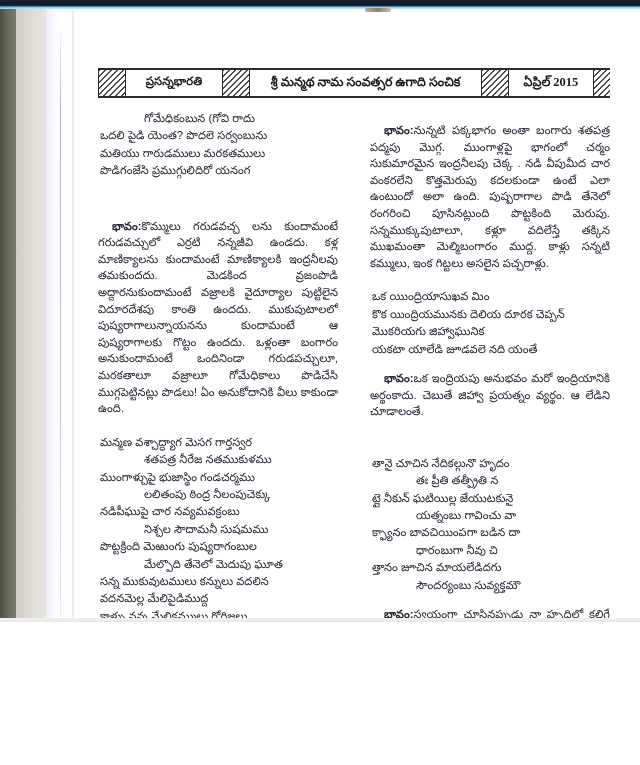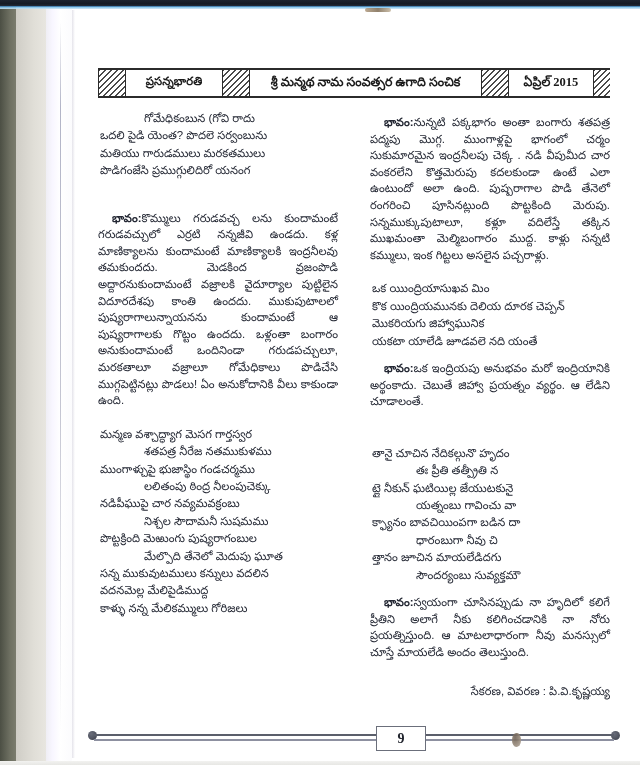--- a/index.html
+++ b/index.html
@@ -4,21 +4,21 @@
 <style>
   html,body{margin:0;padding:0;}
   body{
     width:640px;height:765px;overflow:hidden;
     background:#ffffff;
     font-family:"Liberation Serif","DejaVu Serif",serif;
     position:relative;
   }
 
   
-  #scan{position:absolute;inset:0;width:640px;height:765px;overflow:hidden;}
+  #scan{position:absolute;inset:0;width:640px;height:622px;overflow:hidden;}
 
   .bed-top{position:absolute;left:0;top:0;width:640px;height:7px;
       background:linear-gradient(180deg,#1d2430 0%,#141a24 55%,#2a3342 100%);}
   .bed-top-glow{position:absolute;left:0;top:6px;width:640px;height:3px;
       background:linear-gradient(180deg,#2f6fa8 0%,#7ec3ec 40%,#cfe6f5 100%);opacity:.9;}
 
   .bed-left-dark{position:absolute;left:0;top:0;width:16px;height:765px;
       background:linear-gradient(90deg,#4c4f44 0%,#6d6f61 60%,#7b7c6e 100%);}
   .bed-left-light{position:absolute;left:16px;top:0;width:32px;height:765px;
       background:linear-gradient(90deg,#cfcdc6 0%,#e0ded7 55%,#e9e7e1 100%);}
@@ -59,21 +59,21 @@
   .mast-date{width:84px;font-size:12.5px;font-weight:bold;}
 
   
   .cols{position:absolute;left:26px;top:100px;width:512px;height:600px;}
   .col{position:absolute;top:0;width:240px;}
   .col-left{left:0;}
   .col-right{left:272px;}
 
   .para{
     font-size:11.4px;line-height:16.6px;color:#232733;
-    text-align:justify;text-justify:inter-word;margin:4px 0 9px 0;
+    text-align:justify;text-justify:inter-word;margin:12px 0 9px 0;
     font-family:"Liberation Sans","DejaVu Sans",sans-serif;
   }
   .para.indent{text-indent:14px;}
   .para .lbl{font-weight:bold;}
 
   .verse{margin:0 0 10px 0;font-family:"Liberation Sans","DejaVu Sans",sans-serif;}
   .verse .vline{font-size:11.4px;line-height:17.4px;color:#232733;white-space:nowrap;}
   .verse .vline.a{padding-left:2px;}
   .verse .vline.b{padding-left:46px;}
   .verse.flush .vline{padding-left:2px;}

